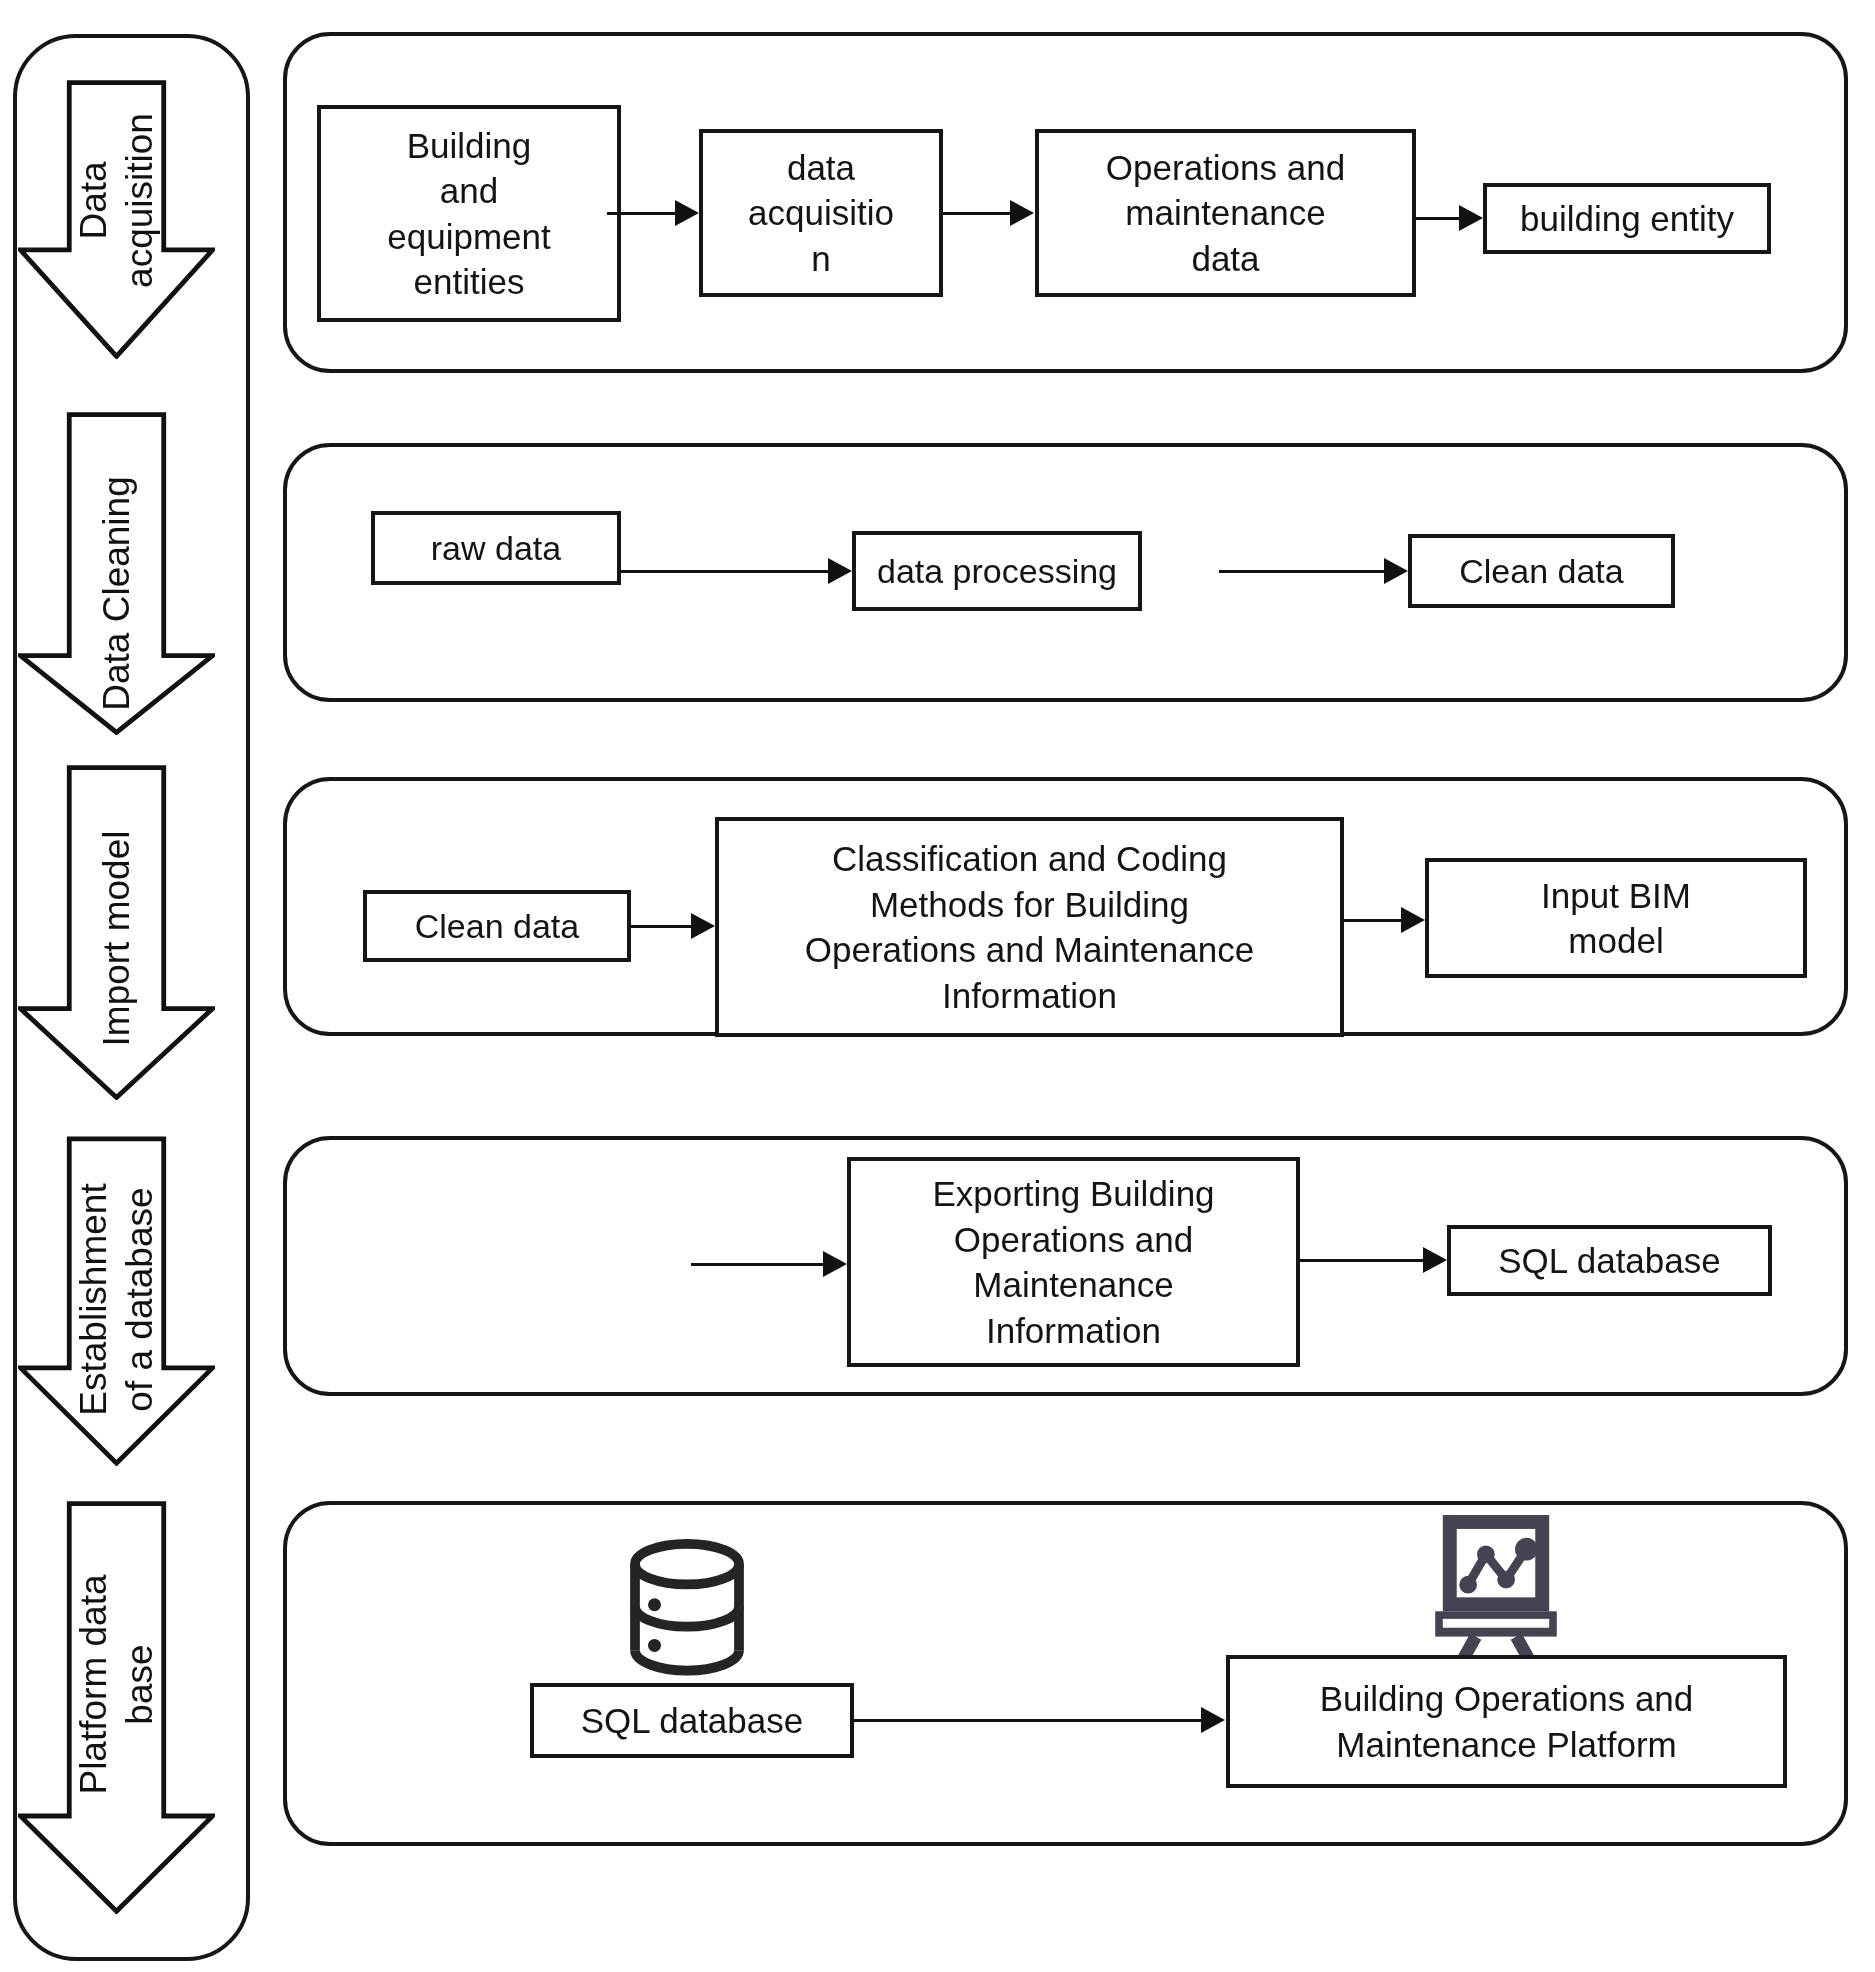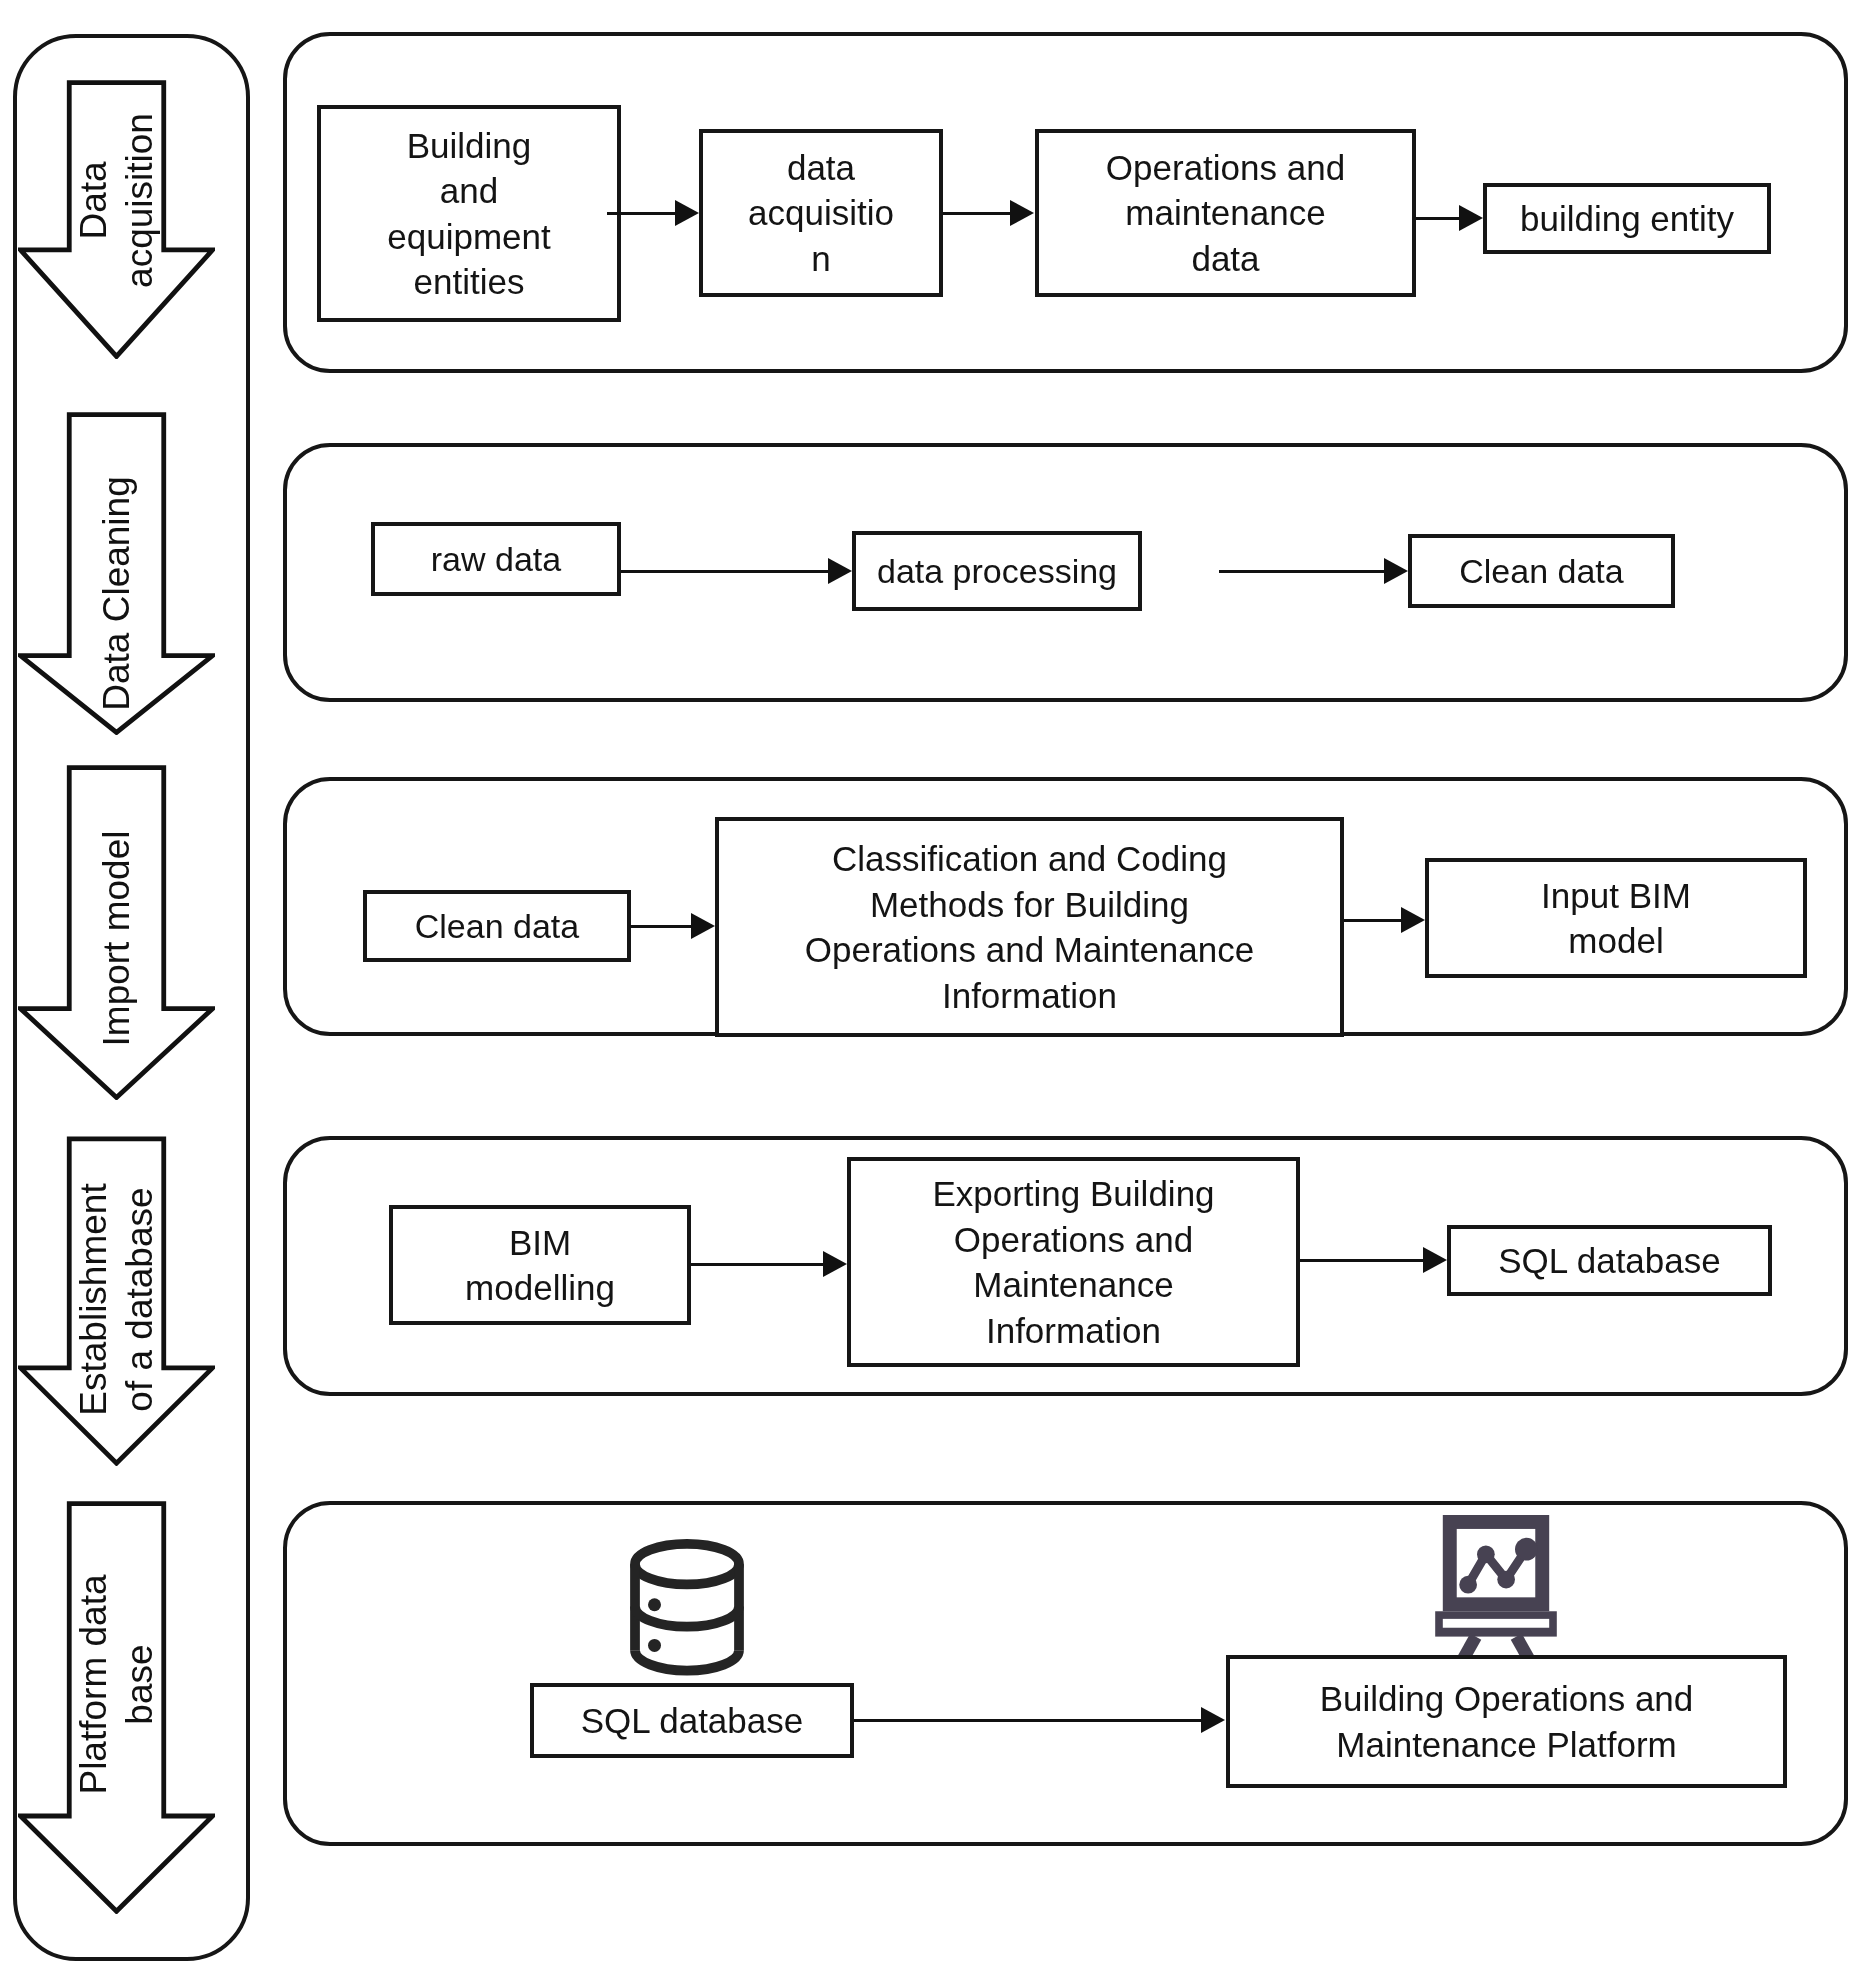--- a/index.html
+++ b/index.html
@@ -85,21 +85,21 @@
     </div>
   <div class="box big" style="left:1035px;top:129px;width:381px;height:168px">Operations and
 maintenance
 data</div>
   <div class="conn" style="left:1416px;top:204px;width:67px">
       <div class="conn-line"></div>
       <div class="conn-head"></div>
     </div>
   <div class="box big" style="left:1483px;top:183px;width:288px;height:71px">building entity</div>
 
-  <div class="box" style="left:371px;top:522px;width:250px;height:74px">raw data</div>
+  <div class="box" style="left:371px;top:511px;width:250px;height:74px">raw data</div>
   <div class="conn" style="left:621px;top:557px;width:231px">
       <div class="conn-line"></div>
       <div class="conn-head"></div>
     </div>
   <div class="box" style="left:852px;top:531px;width:290px;height:80px">data processing</div>
   <div class="conn" style="left:1219px;top:557px;width:189px">
       <div class="conn-line"></div>
       <div class="conn-head"></div>
     </div>
   <div class="box" style="left:1408px;top:534px;width:267px;height:74px">Clean data</div>
@@ -113,22 +113,20 @@
 Methods for Building
 Operations and Maintenance
 Information</div>
   <div class="conn" style="left:1344px;top:906px;width:81px">
       <div class="conn-line"></div>
       <div class="conn-head"></div>
     </div>
   <div class="box big" style="left:1425px;top:858px;width:382px;height:120px">Input BIM
 model</div>
 
-  <div class="box big" style="left:389px;top:1205px;width:302px;height:120px">BIM
-modelling</div>
   <div class="conn" style="left:691px;top:1250px;width:156px">
       <div class="conn-line"></div>
       <div class="conn-head"></div>
     </div>
   <div class="box big" style="left:847px;top:1157px;width:453px;height:210px">Exporting Building
 Operations and
 Maintenance
 Information</div>
   <div class="conn" style="left:1300px;top:1246px;width:147px">
       <div class="conn-line"></div>

